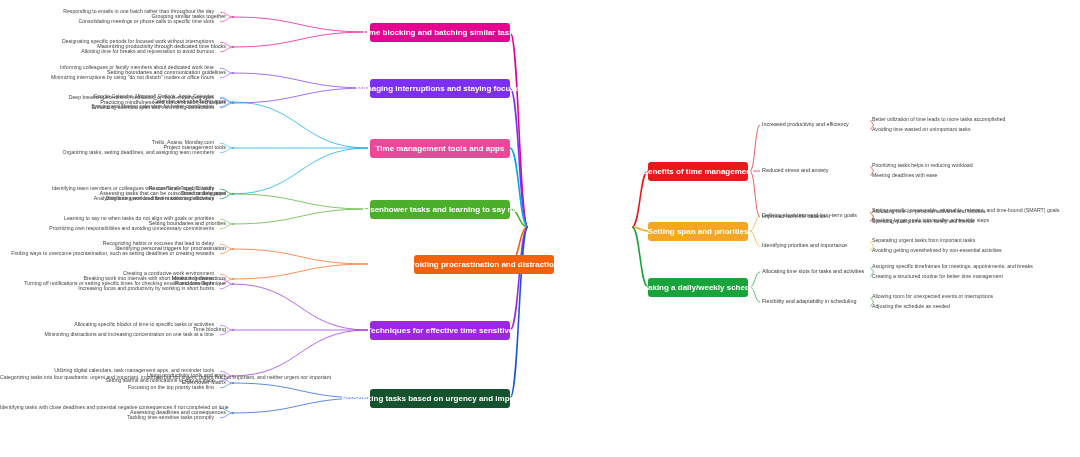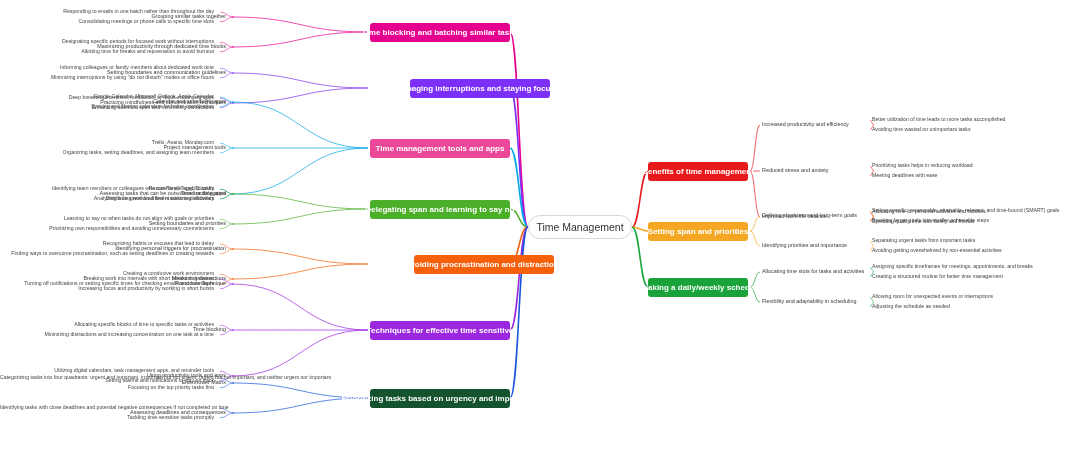--- a/index.html
+++ b/index.html
@@ -107,38 +107,38 @@
       <path d="M 874 302 C 872 302, 872 306.75, 870 306.75" stroke="#1aa33a" fill="none" stroke-width="0.55"></path>
     </svg>
   <div id="nodes">
       <div class="node l1" style="background: rgb(230, 0, 143); top: 23px; left: 370px; width: 140px;">Time blocking and batching similar tasks</div>
       <div class="node txt l2 r" style="top: 13px; left: 0px; width: 230px; padding-right: 4px;">Grouping similar tasks together</div>
       <div class="node txt r" style="top: 8.25px; left: 0px; width: 218px; padding-right: 4px;">Responding to emails in one batch rather than throughout the day</div>
       <div class="node txt r" style="top: 17.75px; left: 0px; width: 218px; padding-right: 4px;">Consolidating meetings or phone calls to specific time slots</div>
       <div class="node txt l2 r" style="top: 43px; left: 0px; width: 230px; padding-right: 4px;">Maximizing productivity through dedicated time blocks</div>
       <div class="node txt r" style="top: 38.25px; left: 0px; width: 218px; padding-right: 4px;">Designating specific periods for focused work without interruptions</div>
       <div class="node txt r" style="top: 47.75px; left: 0px; width: 218px; padding-right: 4px;">Allotting time for breaks and rejuvenation to avoid burnout</div>
-      <div class="node l1" style="background: rgb(123, 47, 247); top: 79px; left: 370px; width: 140px; margin-left: 40px;">Managing interruptions and staying focused</div>
+      <div class="node l1" style="background: rgb(123, 47, 247); top: 79px; left: 370px; width: 140px;">Managing interruptions and staying focused</div>
       <div class="node txt l2 r" style="top: 69px; left: 0px; width: 230px; padding-right: 4px;">Setting boundaries and communication guidelines</div>
       <div class="node txt r" style="top: 64.25px; left: 0px; width: 218px; padding-right: 4px;">Informing colleagues or family members about dedicated work time</div>
       <div class="node txt r" style="top: 73.75px; left: 0px; width: 218px; padding-right: 4px;">Minimizing interruptions by using "do not disturb" modes or office hours</div>
       <div class="node txt l2 r" style="top: 99px; left: 0px; width: 230px; padding-right: 4px;">Practicing mindfulness and concentration techniques</div>
       <div class="node txt r" style="top: 94.25px; left: 0px; width: 218px; padding-right: 4px;">Deep breathing exercises, meditation, or focus-enhancing apps</div>
       <div class="node txt r" style="top: 103.75px; left: 0px; width: 218px; padding-right: 4px;">Enhancing attention span and minimizing distractions</div>
       <div class="node l1" style="background: #ec4899; top: 139px; left: 370px; width: 140px;">Time management tools and apps</div>
       <div class="node txt l2 r" style="top: 98px; left: 0px; width: 230px; padding-right: 4px;">Calendar and scheduling apps</div>
       <div class="node txt r" style="top: 93.25px; left: 0px; width: 218px; padding-right: 4px;">Google Calendar, Microsoft Outlook, Apple Calendar</div>
       <div class="node txt r" style="top: 102.75px; left: 0px; width: 218px; padding-right: 4px;">Syncing and sharing calendars for better coordination</div>
       <div class="node txt l2 r" style="top: 144px; left: 0px; width: 230px; padding-right: 4px;">Project management tools</div>
       <div class="node txt r" style="top: 139.25px; left: 0px; width: 218px; padding-right: 4px;">Trello, Asana, Monday.com</div>
       <div class="node txt r" style="top: 148.75px; left: 0px; width: 218px; padding-right: 4px;">Organizing tasks, setting deadlines, and assigning team members</div>
       <div class="node txt l2 r" style="top: 190px; left: 0px; width: 230px; padding-right: 4px;">Time tracking apps</div>
       <div class="node txt r" style="top: 185.25px; left: 0px; width: 218px; padding-right: 4px;">RescueTime, Toggl, Clockify</div>
       <div class="node txt r" style="top: 194.75px; left: 0px; width: 218px; padding-right: 4px;">Analyzing time spent on different tasks and activities</div>
-      <div class="node l1" style="background: rgb(76, 175, 42); top: 200px; left: 370px; width: 140px;">Delegating span and learning to say no</div>
+      <div class="node l1" style="background: rgb(76, 175, 42); top: 200px; left: 370px; width: 140px;">Eisenhower tasks and learning to say no</div>
       <div class="node txt l2 r" style="top: 190px; left: 0px; width: 230px; padding-right: 4px;">Assessing tasks that can be outsourced or delegated</div>
       <div class="node txt r" style="top: 185.25px; left: 0px; width: 218px; padding-right: 4px;">Identifying team members or colleagues who can handle specific tasks</div>
       <div class="node txt r" style="top: 194.75px; left: 0px; width: 218px; padding-right: 4px;">Distributing workload and maximizing efficiency</div>
       <div class="node txt l2 r" style="top: 220px; left: 0px; width: 230px; padding-right: 4px;">Setting boundaries and priorities</div>
       <div class="node txt r" style="top: 215.25px; left: 0px; width: 218px; padding-right: 4px;">Learning to say no when tasks do not align with goals or priorities</div>
       <div class="node txt r" style="top: 224.75px; left: 0px; width: 218px; padding-right: 4px;">Prioritizing own responsibilities and avoiding unnecessary commitments</div>
       <div class="node l1" style="background: rgb(244, 96, 12); top: 255px; left: 370px; width: 140px; margin-left: 44px;">Avoiding procrastination and distractions</div>
       <div class="node txt l2 r" style="top: 245px; left: 0px; width: 230px; padding-right: 4px;">Identifying personal triggers for procrastination</div>
       <div class="node txt r" style="top: 240.25px; left: 0px; width: 218px; padding-right: 4px;">Recognizing habits or excuses that lead to delay</div>
       <div class="node txt r" style="top: 249.75px; left: 0px; width: 218px; padding-right: 4px;">Finding ways to overcome procrastination, such as setting deadlines or creating rewards</div>
@@ -180,14 +180,13 @@
       <div class="node txt l" style="top: 237.25px; left: 872px; width: 190px;">Separating urgent tasks from important tasks</div>
       <div class="node txt l" style="top: 246.75px; left: 872px; width: 190px;">Avoiding getting overwhelmed by non-essential activities</div>
       <div class="node l1" style="background: rgb(26, 163, 58); top: 278px; left: 648px; width: 100px;">Breaking a daily/weekly schedule</div>
       <div class="node txt l2 l" style="top: 268px; left: 762px; width: 120px;">Allocating time slots for tasks and activities</div>
       <div class="node txt l" style="top: 263.25px; left: 872px; width: 190px;">Assigning specific timeframes for meetings, appointments, and breaks</div>
       <div class="node txt l" style="top: 272.75px; left: 872px; width: 190px;">Creating a structured routine for better time management</div>
       <div class="node txt l2 l" style="top: 298px; left: 762px; width: 120px;">Flexibility and adaptability in scheduling</div>
       <div class="node txt l" style="top: 293.25px; left: 872px; width: 190px;">Allowing room for unexpected events or interruptions</div>
       <div class="node txt l" style="top: 302.75px; left: 872px; width: 190px;">Adjusting the schedule as needed</div>
     </div>
-  <div class="node root">Time Management</div>
 </div>
 
 </body></html>

